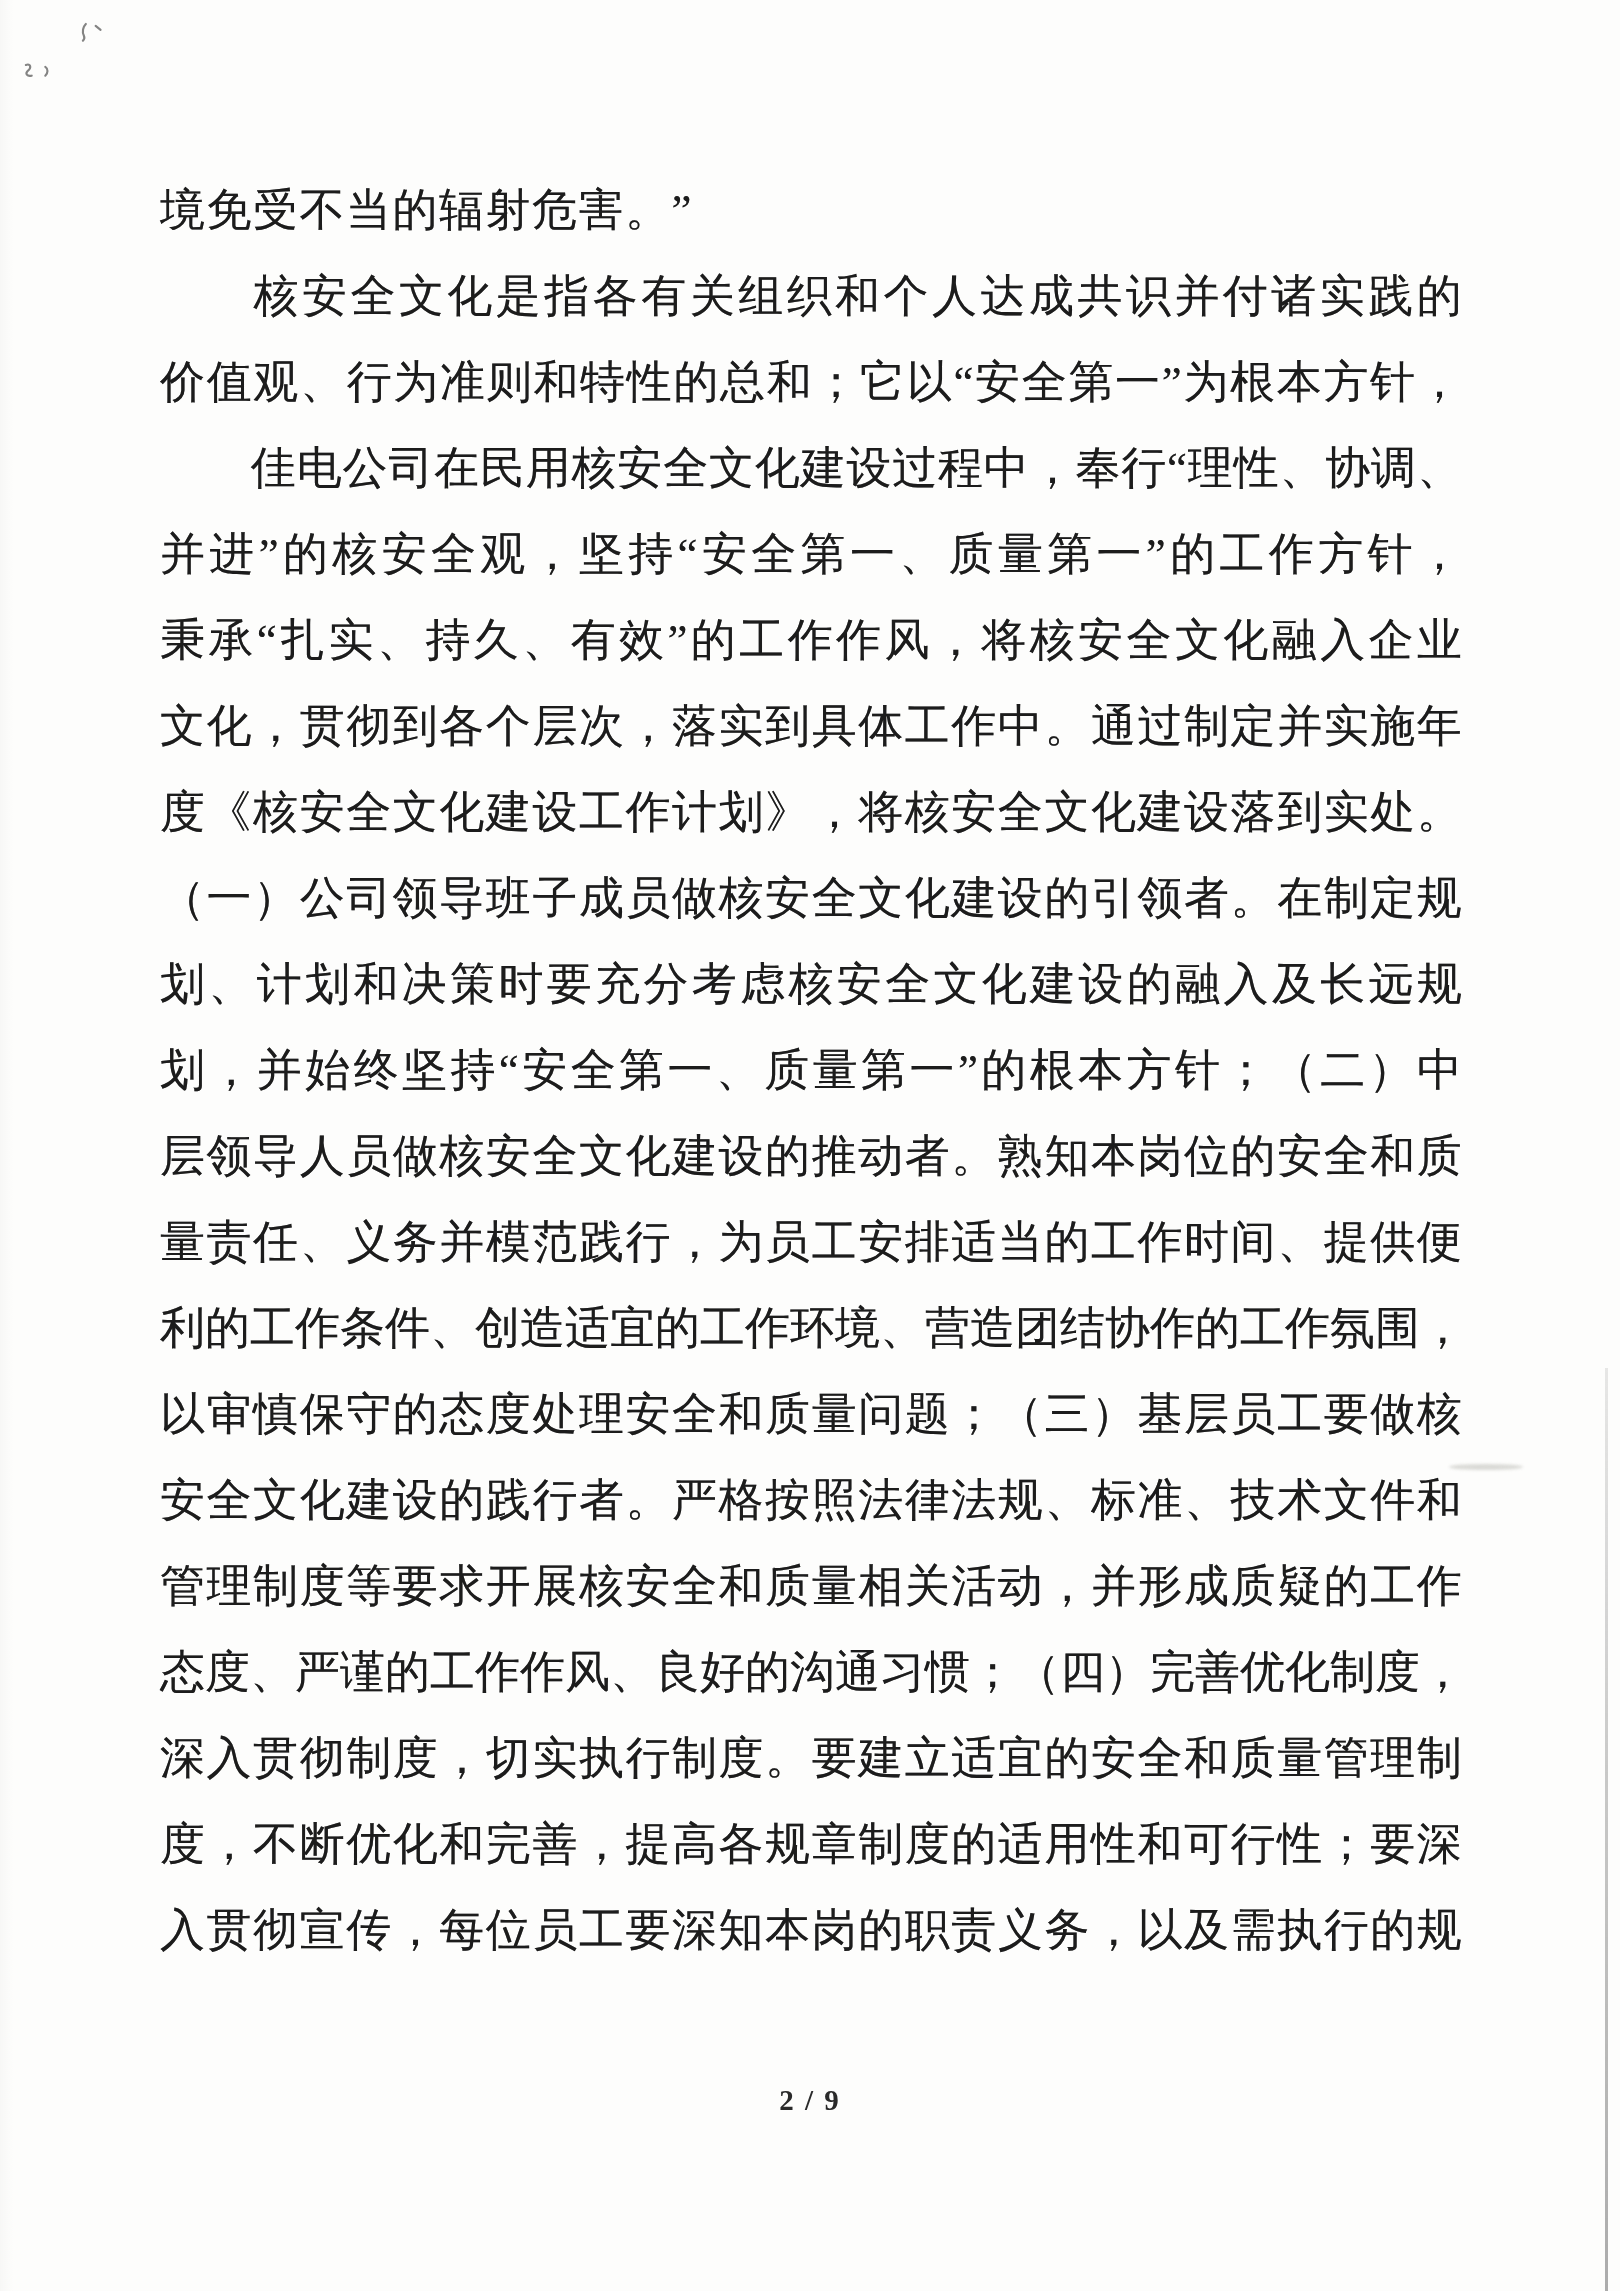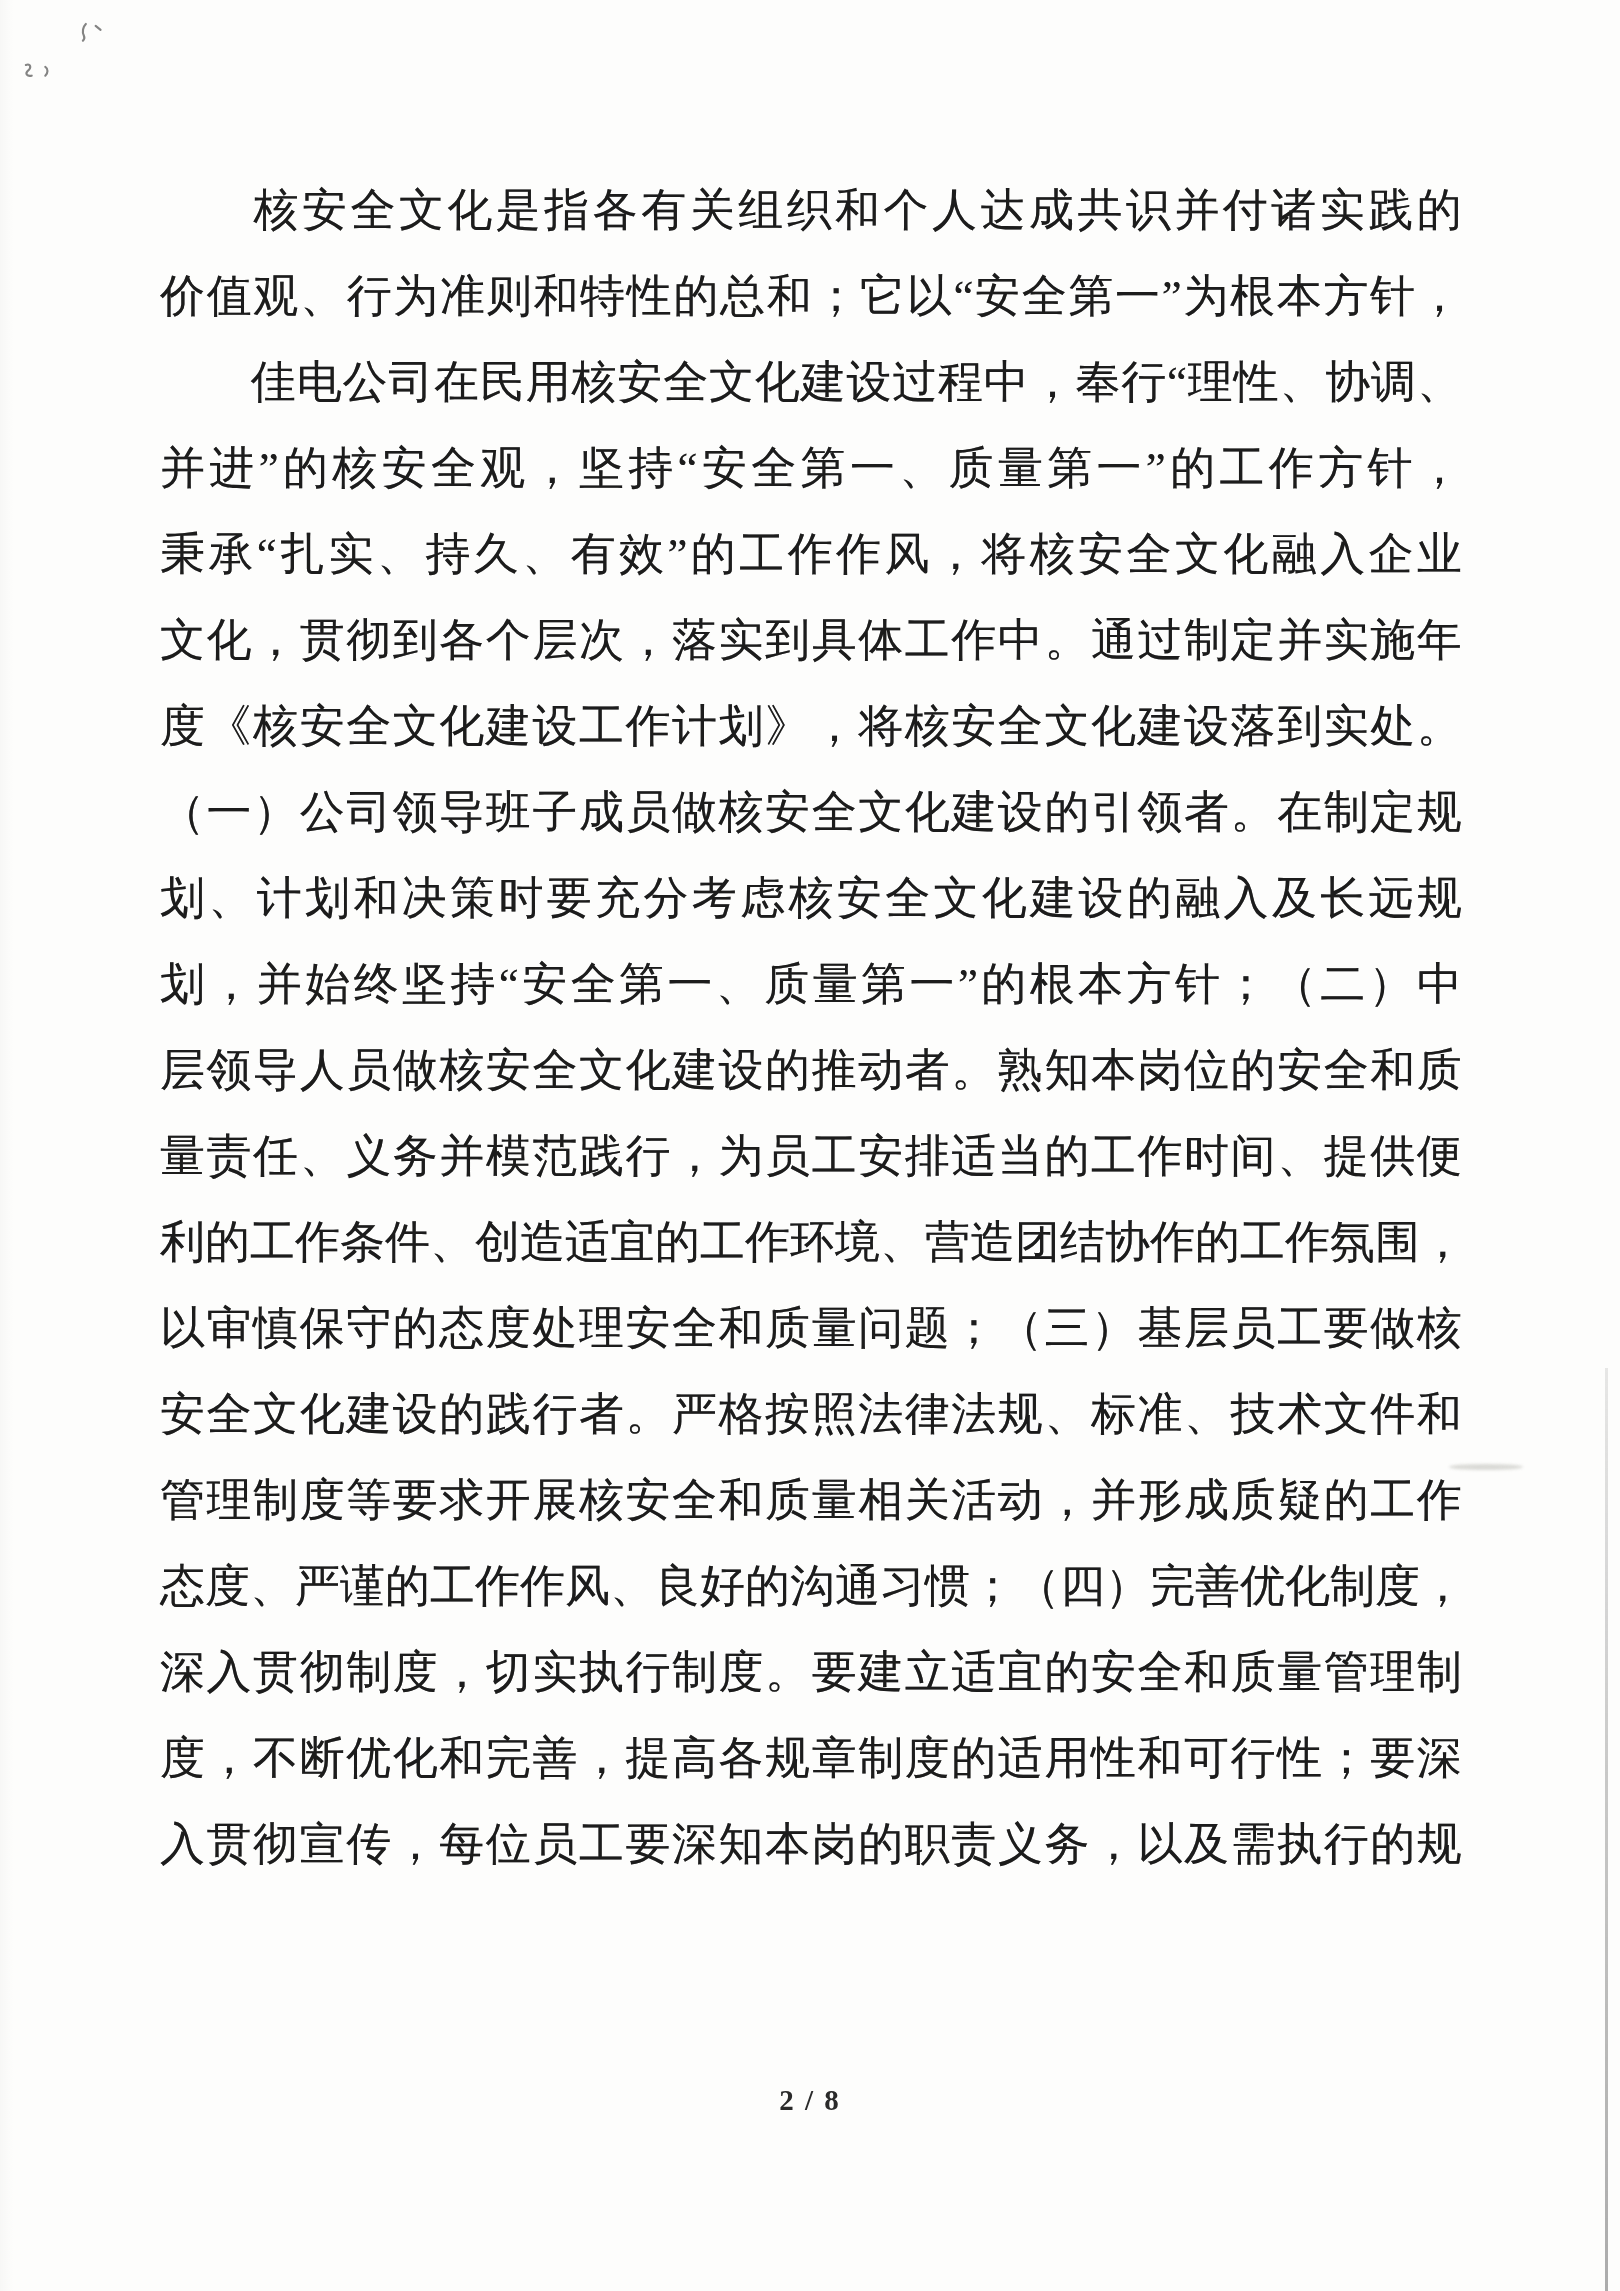--- a/index.html
+++ b/index.html
@@ -69,20 +69,21 @@
   </span>
 
   <span class="pen-mark pen-mark-2">
     <svg width="33" height="21.6" viewBox="0 0 34 22" fill="none">
       <path d="M4 4 C9 2 10 7 6 10 C3 13 5 16 10 15" stroke="var(--pen)" stroke-width="2.2" stroke-linecap="round"></path>
       <path d="M24 6 C27 8 27 12 24 15" stroke="var(--pen)" stroke-width="2.2" stroke-linecap="round"></path>
     </svg>
   </span>
 
   <div class="textblock">
+      <div class="line natural"><span>境免受不当的辐射危害。”</span></div>
       <div class="line justify">
         <span class="indent-spacer"></span>
         <span class="ch">核</span>
         <span class="ch">安</span>
         <span class="ch">全</span>
         <span class="ch">文</span>
         <span class="ch">化</span>
         <span class="ch">是</span>
         <span class="ch">指</span>
         <span class="ch">各</span>
@@ -671,19 +672,19 @@
         <span class="ch">以</span>
         <span class="ch">及</span>
         <span class="ch">需</span>
         <span class="ch">执</span>
         <span class="ch">行</span>
         <span class="ch">的</span>
         <span class="ch">规</span>
       </div>
     </div>
 
-  <div class="footer">2 / 8</div>
+  <div class="footer">2 / 9</div>
 
   <div class="smudge"></div>
   <div class="edge-line"></div>
 
 </div>
 
 
 </body></html>

